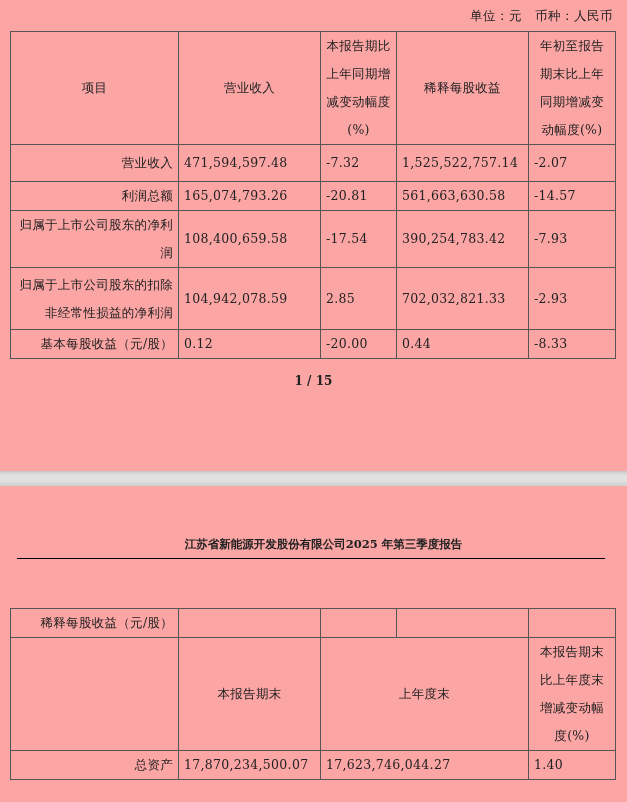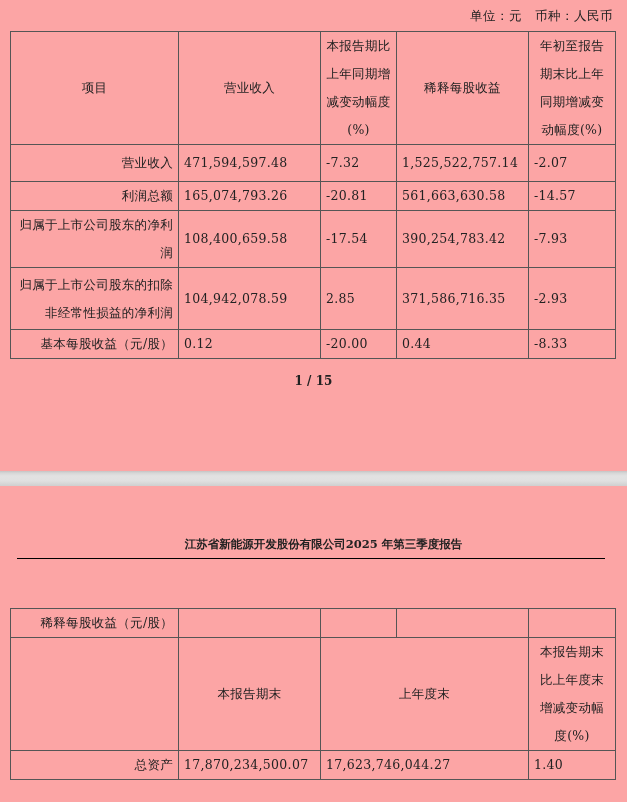--- a/index.html
+++ b/index.html
@@ -86,21 +86,21 @@
       <td class="l">归属于上市公司股东的净利润</td>
       <td class="r">108,400,659.58</td>
       <td class="r">-17.54</td>
       <td class="r light-l">390,254,783.42</td>
       <td class="r">-7.93</td>
     </tr>
     <tr style="height:62px">
       <td class="l">归属于上市公司股东的扣除非经常性损益的净利润</td>
       <td class="r">104,942,078.59</td>
       <td class="r">2.85</td>
-      <td class="r light-l">371,586,716.35</td>
+      <td class="r light-l">702,032,821.33</td>
       <td class="r">-2.93</td>
     </tr>
     <tr style="height:21px">
       <td class="l">基本每股收益（元/股）</td>
       <td class="r">0.12</td>
       <td class="r">-20.00</td>
       <td class="r light-l">0.44</td>
       <td class="r">-8.33</td>
     </tr>
   </tbody>

